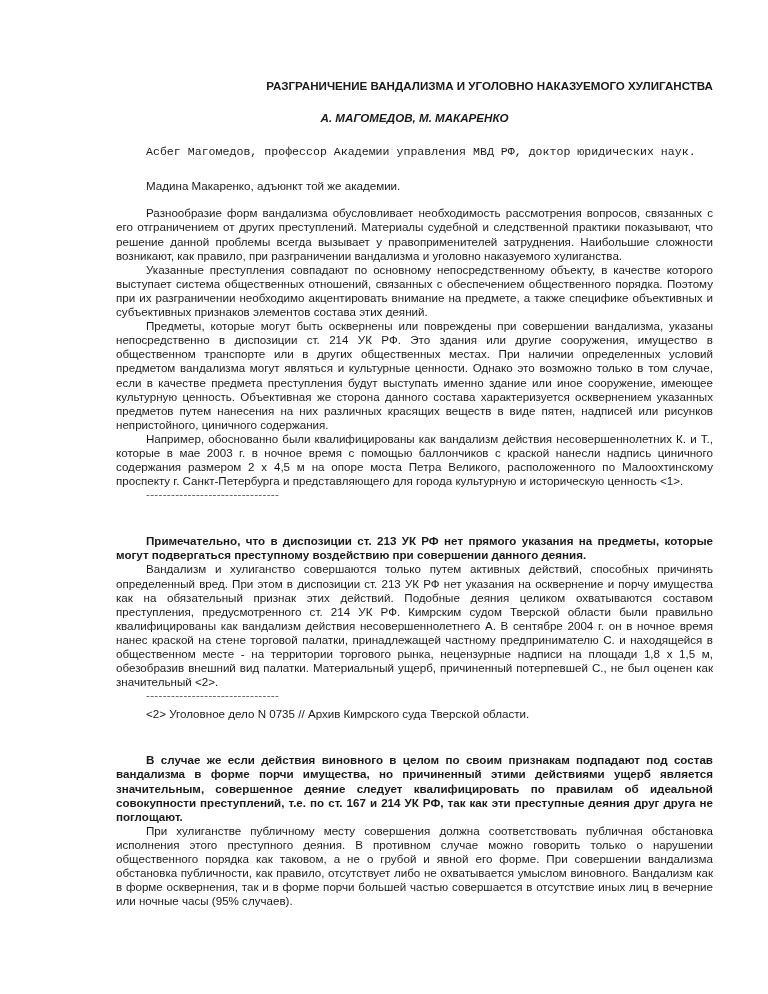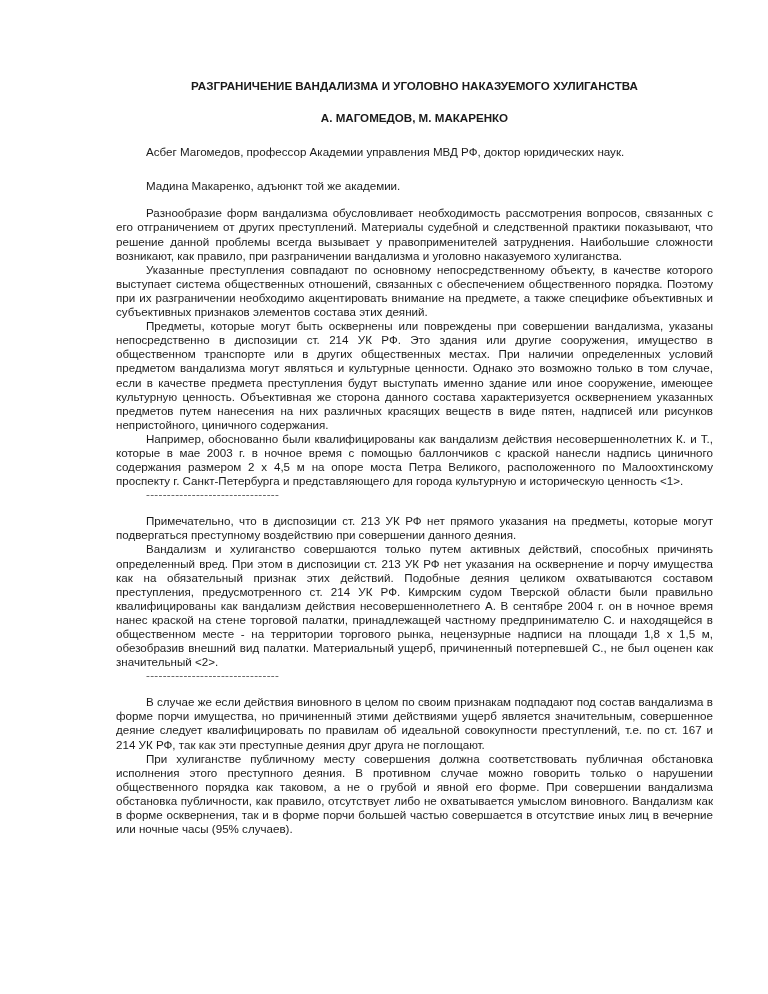--- a/index.html
+++ b/index.html
@@ -1,29 +1,29 @@
 <!DOCTYPE html>
 <html><head>
   <meta charset="utf-8">
   <style>
     html, body { margin: 0; padding: 0; background: #ffffff; }
     body { width: 768px; height: 994px; position: relative; overflow: hidden; }
     .page {
       position: absolute; left: 116px; top: 79px; width: 597px;
       font-family: "Liberation Sans", sans-serif; font-size: 11.6px; line-height: 14.1px; color: #1a1a1a;
     }
-    .title { font-weight: bold; text-align: center; margin: 0; }
-    .authors { font-weight: bold; text-align: center; margin: 18px 0 0 0; }
-    .aff1 { margin: 20px 0 16px 0; text-indent: 30px; }
+    .title { font-weight: bold; text-align: right; margin: 0; }
+    .authors { font-weight: bold; text-align: center; margin: 18px 0 0 0; font-style: italic; }
+    .aff1 { margin: 20px 0 16px 0; text-indent: 30px; font-family: Liberation Mono, monospace; }
     .aff2 { margin: 20px 0 13px 0; text-indent: 30px; }
     .para { margin: 0; text-indent: 30px; text-align: justify; text-align-last: left; }
     .first { margin-top: 9px; }
     .sep { margin: 0 0 0 30px; letter-spacing: 0.3px; color: #555; height: 14px; line-height: 12px; overflow: hidden; }
     .fn { margin: 4px 0 0 0; text-indent: 30px; }
-    .after-fn { margin-top: 12px; }
+    .after-fn { margin-top: 32px; font-weight: bold; }
   </style>
 </head>
 <body>
 
 <div class="page">
   <p class="title">РАЗГРАНИЧЕНИЕ ВАНДАЛИЗМА И УГОЛОВНО НАКАЗУЕМОГО ХУЛИГАНСТВА</p>
   <p class="authors">А. МАГОМЕДОВ, М. МАКАРЕНКО</p>
   <p class="aff1">Асбег Магомедов, профессор Академии управления МВД РФ, доктор юридических наук.</p>
   <p class="aff2">Мадина Макаренко, адъюнкт той же академии.</p>
 
@@ -31,16 +31,17 @@
   <p class="para">Указанные преступления совпадают по основному непосредственному объекту, в качестве которого выступает система общественных отношений, связанных с обеспечением общественного порядка. Поэтому при их разграничении необходимо акцентировать внимание на предмете, а также специфике объективных и субъективных признаков элементов состава этих деяний.</p>
   <p class="para">Предметы, которые могут быть осквернены или повреждены при совершении вандализма, указаны непосредственно в диспозиции ст. 214 УК РФ. Это здания или другие сооружения, имущество в общественном транспорте или в других общественных местах. При наличии определенных условий предметом вандализма могут являться и культурные ценности. Однако это возможно только в том случае, если в качестве предмета преступления будут выступать именно здание или иное сооружение, имеющее культурную ценность. Объективная же сторона данного состава характеризуется осквернением указанных предметов путем нанесения на них различных красящих веществ в виде пятен, надписей или рисунков непристойного, циничного содержания.</p>
   <p class="para">Например, обоснованно были квалифицированы как вандализм действия несовершеннолетних К. и Т., которые в мае 2003 г. в ночное время с помощью баллончиков с краской нанесли надпись циничного содержания размером 2 х 4,5 м на опоре моста Петра Великого, расположенного по Малоохтинскому проспекту г. Санкт-Петербурга и представляющего для города культурную и историческую ценность &lt;1&gt;.</p>
 
   <div class="sep">--------------------------------</div>
 
   <p class="para after-fn">Примечательно, что в диспозиции ст. 213 УК РФ нет прямого указания на предметы, которые могут подвергаться преступному воздействию при совершении данного деяния.</p>
   <p class="para">Вандализм и хулиганство совершаются только путем активных действий, способных причинять определенный вред. При этом в диспозиции ст. 213 УК РФ нет указания на осквернение и порчу имущества как на обязательный признак этих действий. Подобные деяния целиком охватываются составом преступления, предусмотренного ст. 214 УК РФ. Кимрским судом Тверской области были правильно квалифицированы как вандализм действия несовершеннолетнего А. В сентябре 2004 г. он в ночное время нанес краской на стене торговой палатки, принадлежащей частному предпринимателю С. и находящейся в общественном месте - на территории торгового рынка, нецензурные надписи на площади 1,8 х 1,5 м, обезобразив внешний вид палатки. Материальный ущерб, причиненный потерпевшей С., не был оценен как значительный &lt;2&gt;.</p>
 
   <div class="sep">--------------------------------</div>
+  <p class="fn">&lt;2&gt; Уголовное дело N 0735 // Архив Кимрского суда Тверской области.</p>
 
   <p class="para after-fn">В случае же если действия виновного в целом по своим признакам подпадают под состав вандализма в форме порчи имущества, но причиненный этими действиями ущерб является значительным, совершенное деяние следует квалифицировать по правилам об идеальной совокупности преступлений, т.е. по ст. 167 и 214 УК РФ, так как эти преступные деяния друг друга не поглощают.</p>
   <p class="para">При хулиганстве публичному месту совершения должна соответствовать публичная обстановка исполнения этого преступного деяния. В противном случае можно говорить только о нарушении общественного порядка как таковом, а не о грубой и явной его форме. При совершении вандализма обстановка публичности, как правило, отсутствует либо не охватывается умыслом виновного. Вандализм как в форме осквернения, так и в форме порчи большей частью совершается в отсутствие иных лиц в вечерние или ночные часы (95% случаев).</p>
 </div>
 
 </body></html>

